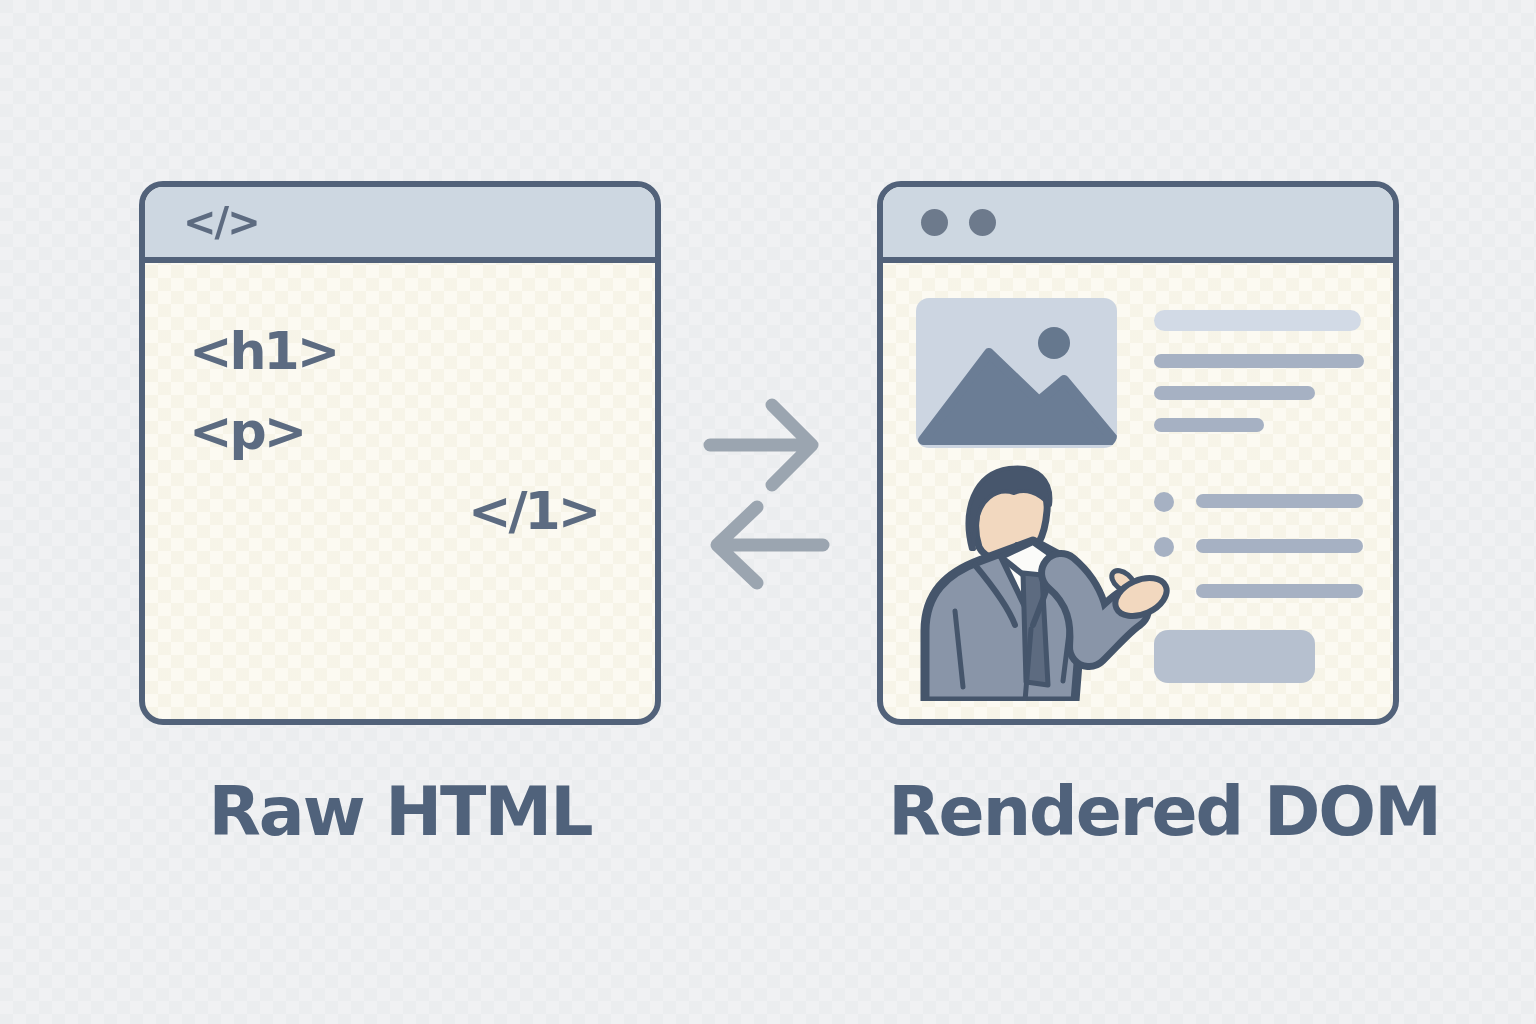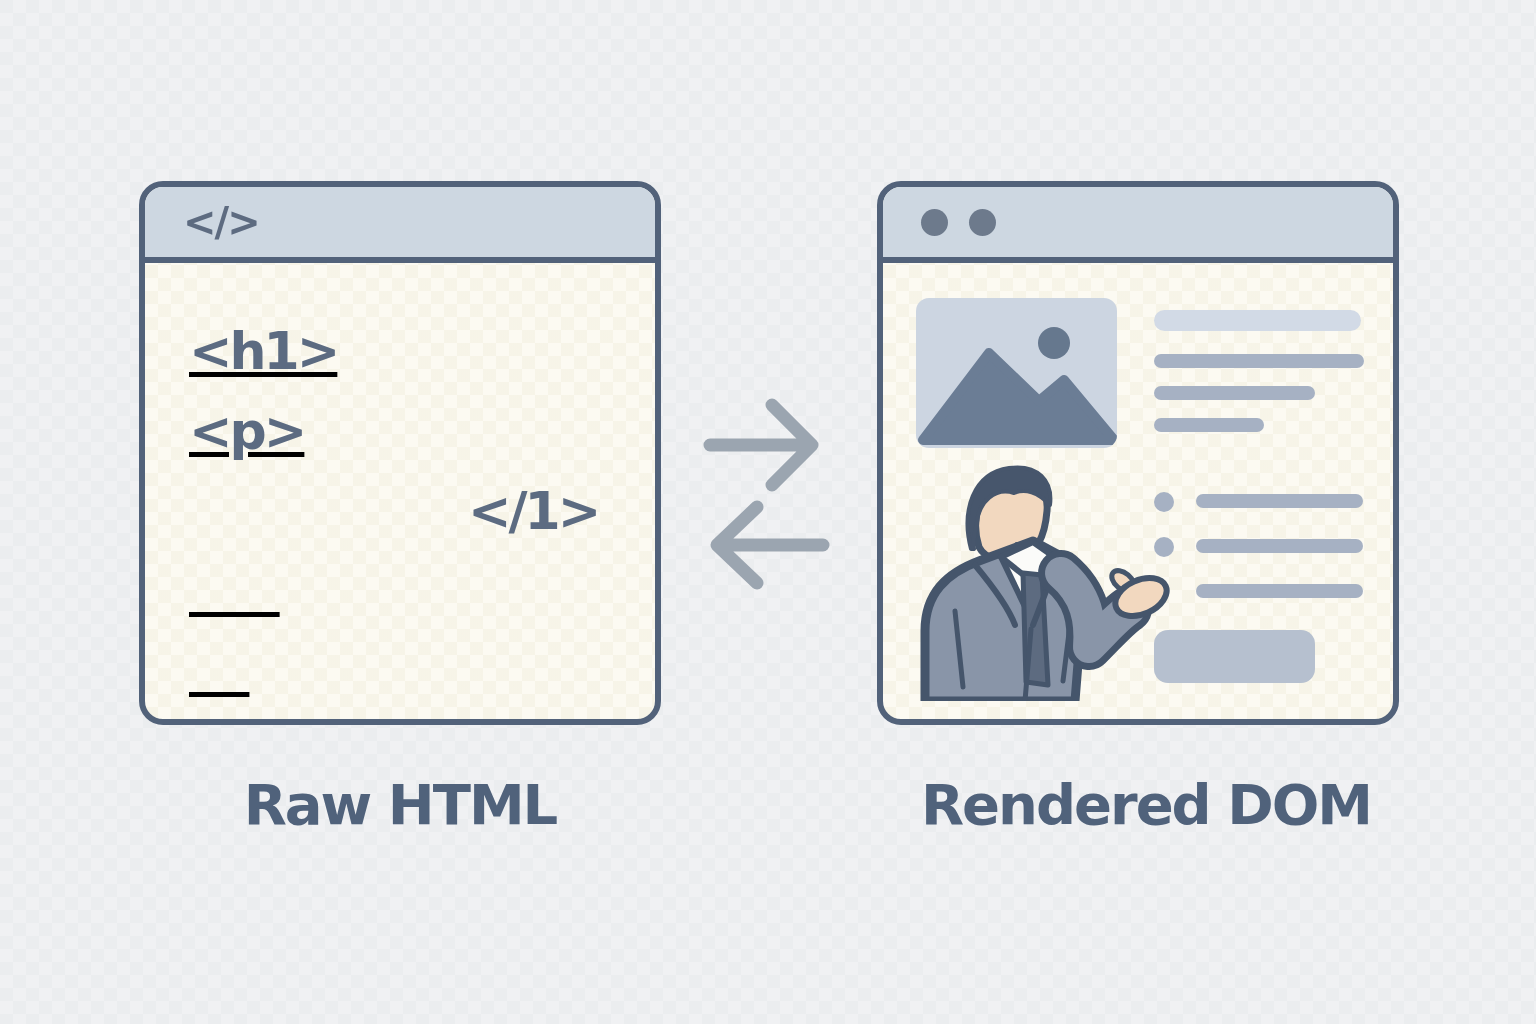--- a/index.html
+++ b/index.html
@@ -25,45 +25,45 @@
     height:76px; background:#cdd7e1; border-bottom:6px solid #52627a;
     display:flex; align-items:center; padding-left:38px;
   }
   .code-glyph {
     font-size:40px; font-weight:700; color:#5d6b80; letter-spacing:-2px;
   }
   .dot {
     width:27px; height:27px; border-radius:50%; background:#6d7a8c; margin-right:21px;
   }
   
-  .code-body { position:relative; padding:48px 0 0 44px;text-decoration:underline; }
+  .code-body { position:relative; padding:48px 0 0 44px; }
   .code-line {
     font-size:52px; font-weight:700; color:#5c6b81;
     letter-spacing:-3px; line-height:80px; white-space:pre; position:relative;
   }
   .floating-tag { position:absolute; left:279px; top:0; }
   
   .arrow-svg { position:absolute; }
   
   .rw-content { position:absolute; inset:0; }
   .abs { position:absolute; }
   .img-ph {
     left:33px; top:111px; width:201px; height:150px; border-radius:13px;
     background:#ccd5e1; overflow:hidden;
   }
   .bar { border-radius:10px; background:#a6b1c3; height:14px; }
   .bar.heading { background:#d2dae6; height:21px; border-radius:11px; }
   .bullet-dot { width:20px; height:20px; border-radius:50%; background:#a6b1c3; }
   .btn-bar { background:#b6c0cf; border-radius:14px; }
   .caption {
     position:absolute; top:772px; width:560px; text-align:center;
-    font-size:56px; font-weight:700; color:#50627b; letter-spacing:-2px;
+    font-size:68px; font-weight:700; color:#50627b; letter-spacing:-2px;
   }
   .caption.left { left:120px; }
-  .caption.right { left:866px; }
+  .caption.right { left:884px; }
   .person-svg { position:absolute; left:28px; top:272px; width:260px; height:242px; }
 </style>
 </head>
 <body>
 
 <div class="window left">
   <div class="titlebar">
     <span class="code-glyph">&lt;/&gt;</span>
   </div>
   <div class="code-body">

